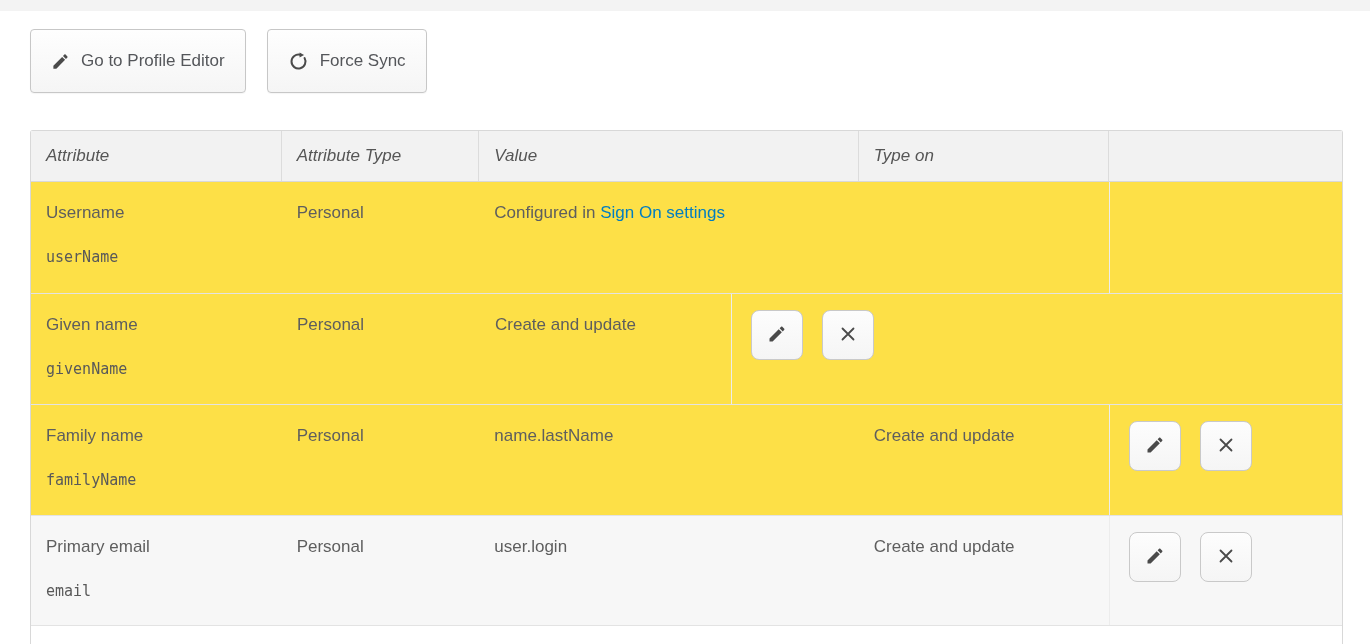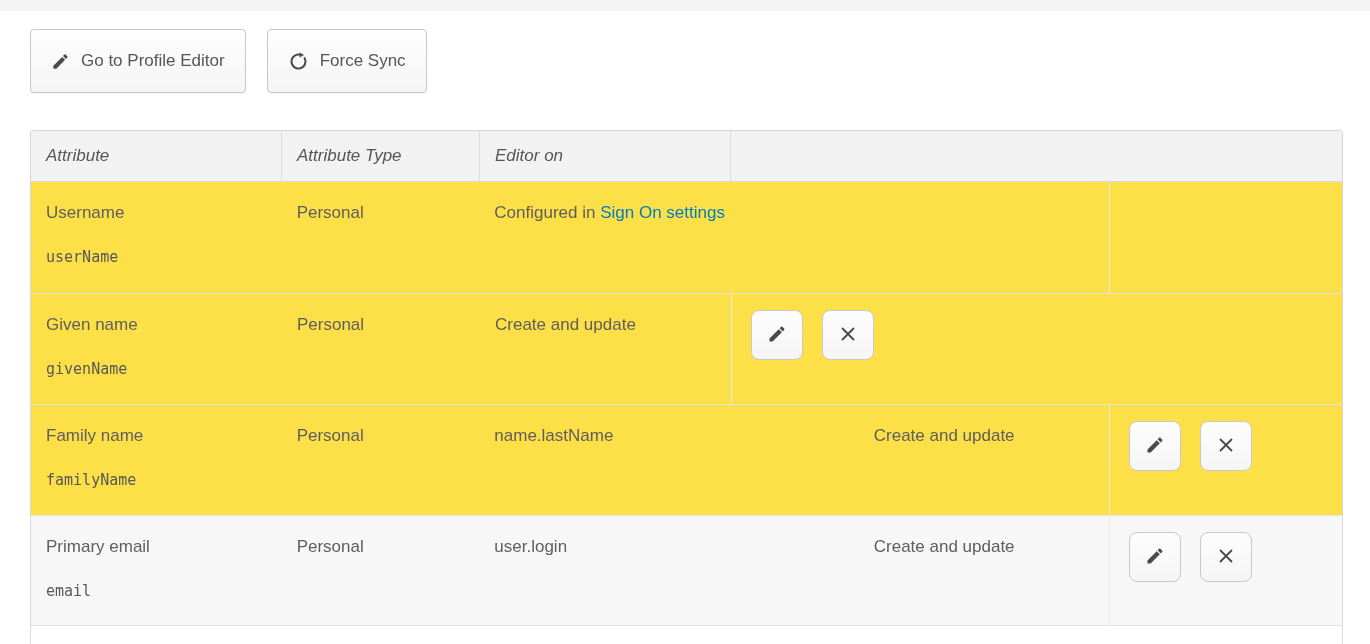--- a/index.html
+++ b/index.html
@@ -110,21 +110,22 @@
     </span>
     <span>Force Sync</span>
   </button>
 </div>
 
 <div class="table">
 
   <div class="thead">
     <div class="th col-attr">Attribute</div>
     <div class="th col-type">Attribute Type</div>
-    <div class="th col-apply">Editor on</div>
+    <div class="th col-value">Value</div>
+    <div class="th col-apply">Type on</div>
     <div class="th col-actions"></div>
   </div>
 
   <div class="row row-h1">
     <div class="td col-attr">
       <div>Username</div>
       <div class="attr-name">userName</div>
     </div>
     <div class="td col-type">Personal</div>
     <div class="td col-value"><span>Configured in </span><a class="link">Sign On settings</a></div>

